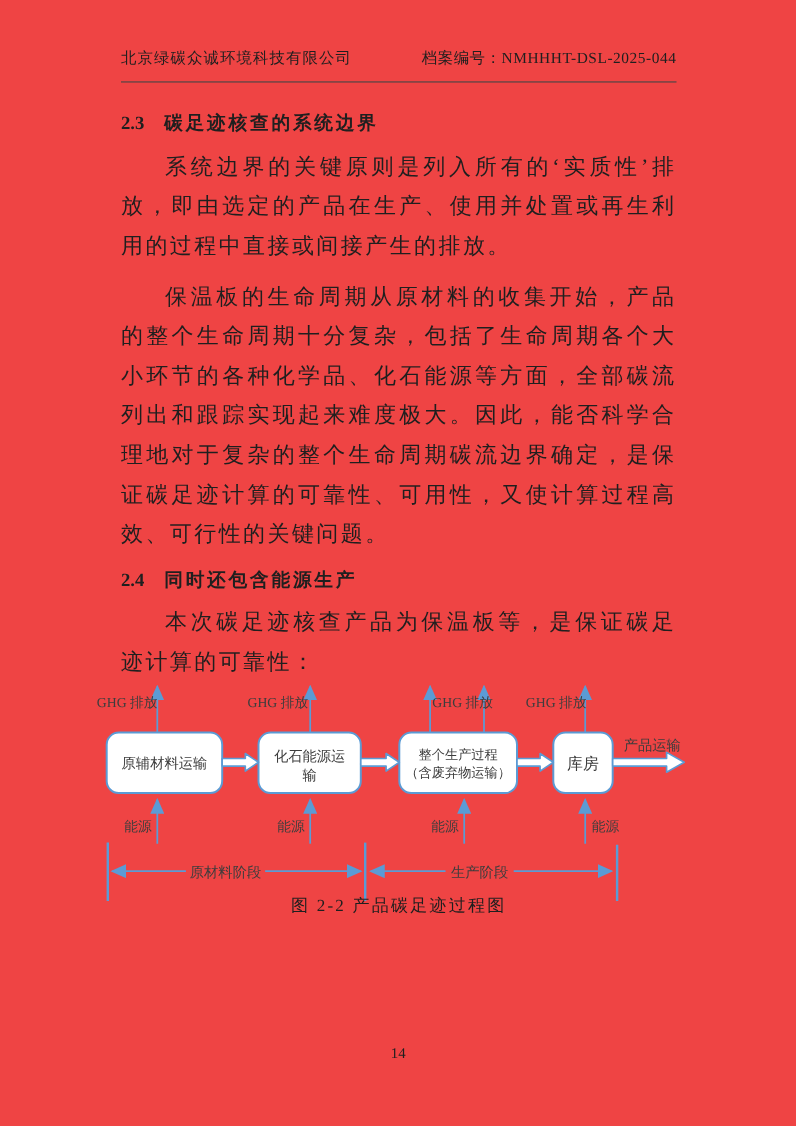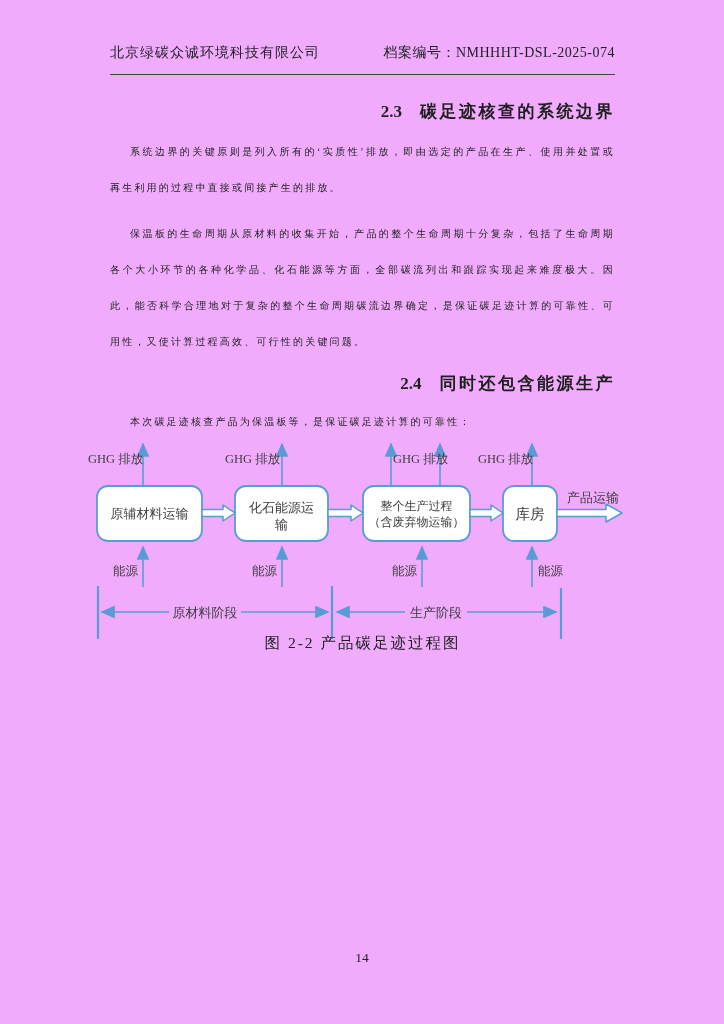--- a/index.html
+++ b/index.html
@@ -1,40 +1,40 @@
 <!DOCTYPE html>
 <html lang="zh"><head>
 <meta charset="utf-8">
 <style>
   html,body { margin:0; padding:0; background:#e8e8e8; }
   .page {
     position:relative;
     width:724px; height:1024px;
     margin:0 auto;
-    background:#f0abfc;
+    background:#ef4444;
     font-family:"Liberation Serif","DejaVu Serif",serif;
     color:#1f1f1f;
     box-sizing:border-box;
     padding:44px 109px 0 110px;
     overflow:hidden;
   }
   .hdr {
     display:flex; justify-content:space-between; align-items:flex-end;
     font-size:14px; letter-spacing:1px;
     border-bottom:1.5px solid #444;
     padding-bottom:12px;
   }
   .hdr .docno { letter-spacing:0.5px; }
   h2.sec {
     font-size:17px; font-weight:bold; letter-spacing:2.5px;
-    margin:25px 0 0 12px; line-height:24px;text-align:right;
+    margin:25px 0 0 0; line-height:24px;
   }
   h2.sec .num { letter-spacing:0; margin-right:18px; font-family:"Liberation Serif","DejaVu Serif",serif; }
   .para {
-    font-size:10px; line-height:36px; letter-spacing:2.2px;
+    font-size:20px; line-height:36px; letter-spacing:2.2px;
     text-align:justify; text-indent:2em;
     margin:10px 0 0 0;
   }
   .para.first { margin-top:10px; }
   h2.sec.s24 { margin-top:12px; }
   .intro { margin-top:8px; }
   svg.flow { display:block; margin:-6px 0 0 -25px; }
   svg.flow .ln { stroke:#5B9BD5; stroke-width:1.6; fill:none; }
   svg.flow .bar { stroke:#5B9BD5; stroke-width:2.2; fill:none; }
   svg.flow .bx { fill:#ffffff; stroke:#5B9BD5; stroke-width:1.8; }
@@ -54,21 +54,21 @@
     text-align:center; font-size:13.5px; color:#1f1f1f;margin-top:12px;
   }
 </style>
 </head>
 <body>
 
 <div class="page">
 
   <div class="hdr">
     <span>北京绿碳众诚环境科技有限公司</span>
-    <span class="docno"><span>档案编号：</span><span>NMHHHT-DSL-2025-074</span></span>
+    <span class="docno"><span>档案编号：</span><span>NMHHHT-DSL-2025-044</span></span>
   </div>
 
   <h2 class="sec">
     <span class="num">2.3</span><span>碳足迹核查的系统边界</span>
   </h2>
 
   <p class="para first">系统边界的关键原则是列入所有的‘实质性’排放，即由选定的产品在生产、使用并处置或再生利用的过程中直接或间接产生的排放。</p>
   <p class="para">保温板的生命周期从原材料的收集开始，产品的整个生命周期十分复杂，包括了生命周期各个大小环节的各种化学品、化石能源等方面，全部碳流列出和跟踪实现起来难度极大。因此，能否科学合理地对于复杂的整个生命周期碳流边界确定，是保证碳足迹计算的可靠性、可用性，又使计算过程高效、可行性的关键问题。</p>
 
   <h2 class="sec s24">

